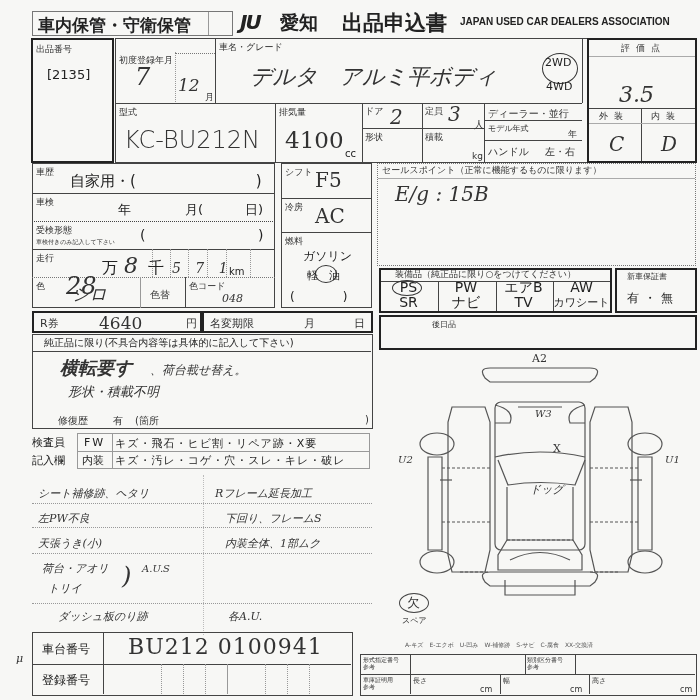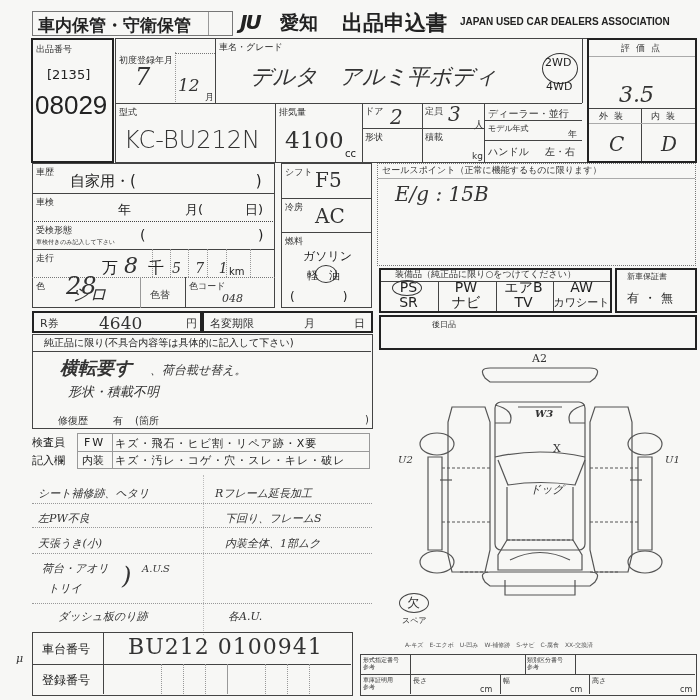--- a/index.html
+++ b/index.html
@@ -24,21 +24,20 @@
   <div class="line-v" style="left:175px;top:0;height:23px;border-color:#999;"></div>
 </div>
 <span class="printed" style="left:240px;top:10px;font-size:20px;font-weight:bold;font-style:italic;letter-spacing:-2px;">JU</span>
 <span class="printed" style="left:280px;top:10px;font-size:19px;font-weight:bold;">愛知</span>
 <span class="printed" style="left:342px;top:9px;font-size:21px;font-weight:bold;">出品申込書</span>
 <span class="printed" style="left:460px;top:16px;font-size:10px;font-family:'Liberation Sans',sans-serif;font-weight:bold;">JAPAN USED CAR DEALERS ASSOCIATION</span>
 
 <div class="box thick" style="left:31px;top:38px;width:83px;height:125px;">
   <span class="lbl" style="left:3px;top:3px;">出品番号</span>
   <span class="printed" style="left:14px;top:27px;font-size:13px;">[2135]</span>
-  <span class="printed" style="left:2px;top:50px;font-size:26px;font-family:'Liberation Sans',sans-serif;">08029</span>
 </div>
 
 <div class="box" style="left:115px;top:38px;width:581px;height:125px;border-color:#444;"></div>
 <div class="line-v" style="left:215px;top:38px;height:65px;"></div>
 <div class="line-h" style="left:115px;top:103px;width:467px;"></div>
 <div class="line-v" style="left:582px;top:38px;height:65px;"></div>
 <div class="line-v" style="left:275px;top:103px;height:60px;"></div>
 <div class="line-v" style="left:362px;top:103px;height:60px;"></div>
 <div class="line-v" style="left:422px;top:103px;height:60px;"></div>
 <div class="line-v" style="left:484px;top:103px;height:60px;"></div>
@@ -293,21 +292,21 @@
     <line x1="210" y1="118" x2="258" y2="118"></line>
     <line x1="210" y1="172" x2="258" y2="172"></line>
     <line x1="127" y1="190" x2="193" y2="190"></line>
     <line x1="80" y1="222" x2="110" y2="222"></line>
     <line x1="210" y1="222" x2="240" y2="222"></line>
   </g>
   <line x1="60" y1="130" x2="72" y2="130"></line>
   <line x1="250" y1="130" x2="262" y2="130"></line>
 </svg>
 <span class="hw" style="left:532px;top:352px;font-size:11px;font-style:normal;">A2</span>
-<span class="hw" style="left:535px;top:408px;font-size:10px;font-weight:bold;">W3</span>
+<span class="hw" style="left:535px;top:408px;font-size:10px;">W3</span>
 <span class="hw" style="left:553px;top:442px;font-size:11px;font-style:normal;">X</span>
 <span class="hw" style="left:530px;top:482px;font-size:11px;">ドッグ</span>
 <span class="hw" style="left:398px;top:454px;font-size:10px;">U2</span>
 <span class="hw" style="left:665px;top:454px;font-size:10px;">U1</span>
 
 <div class="abs" style="left:399px;top:593px;width:30px;height:20px;border:1.5px solid #444;border-radius:50%;"></div>
 <span class="hw" style="left:407px;top:594px;font-size:13px;font-style:normal;">欠</span>
 <span class="lbl" style="left:402px;top:615px;font-size:8px;">スペア</span>
 
 <span class="lbl" style="left:405px;top:641px;font-size:6px;color:#555;">A-キズ　E-エクボ　U-凹み　W-補修跡　S-サビ　C-腐食　XX-交換済</span>

